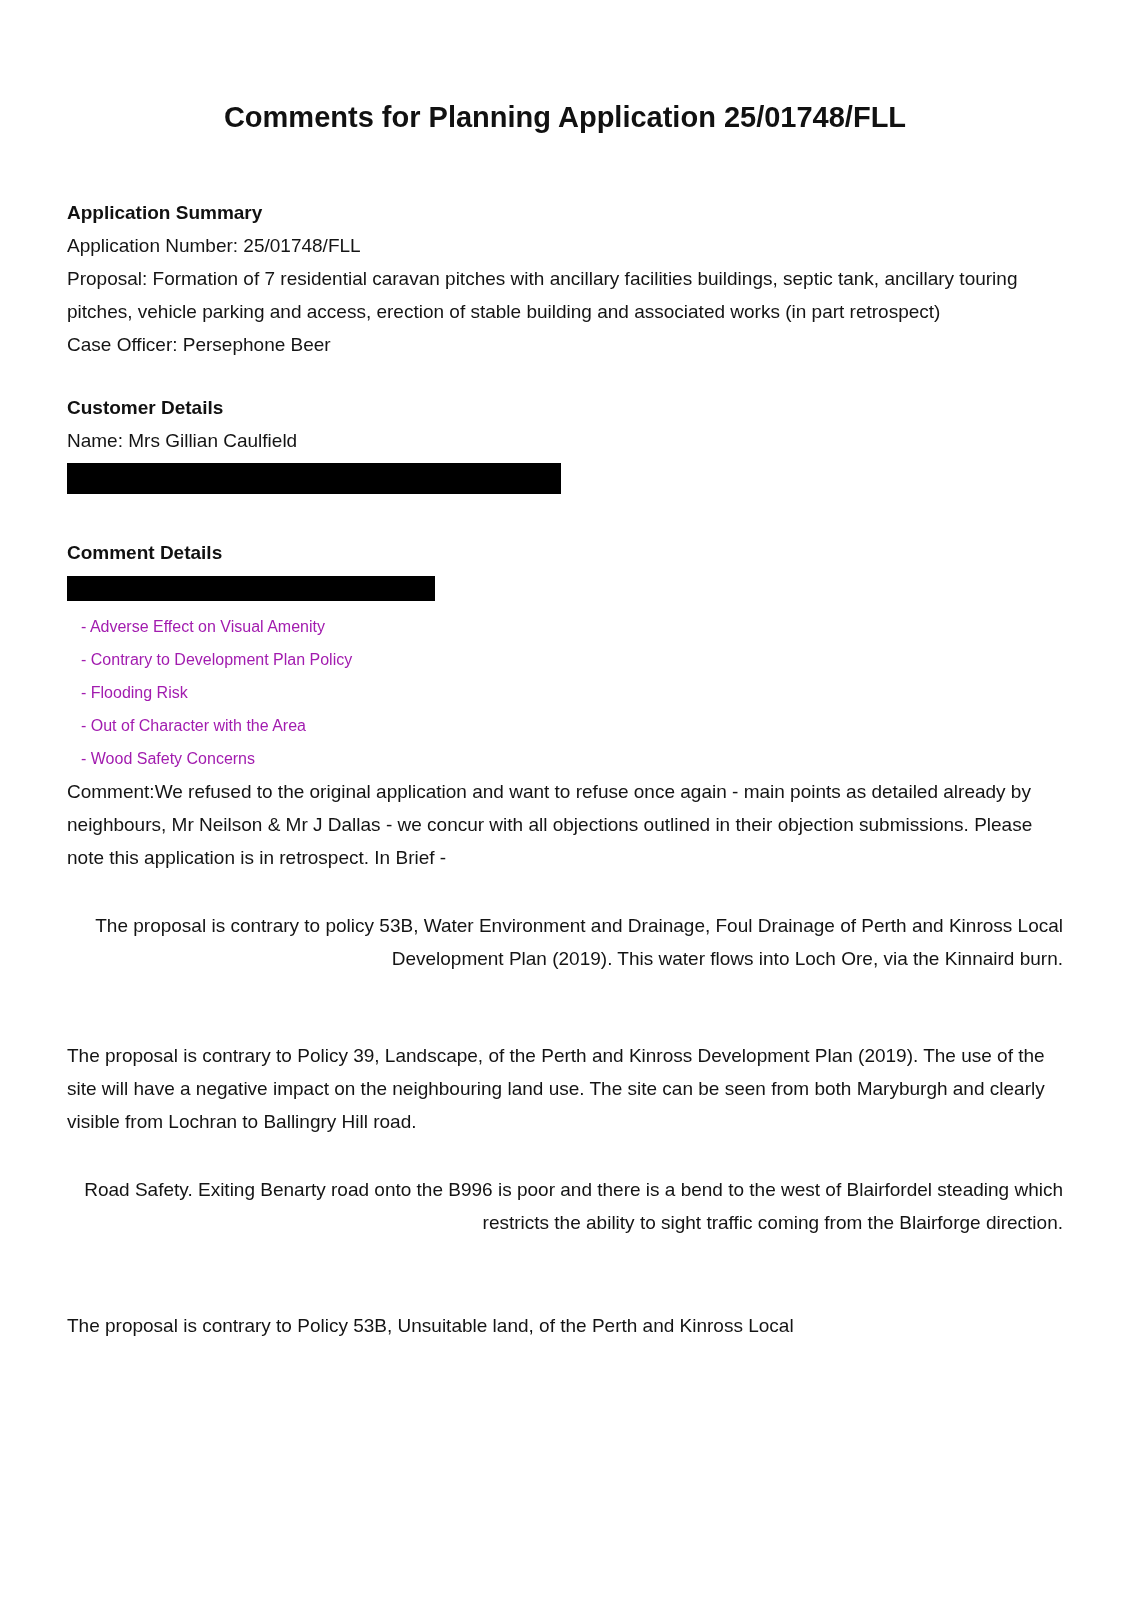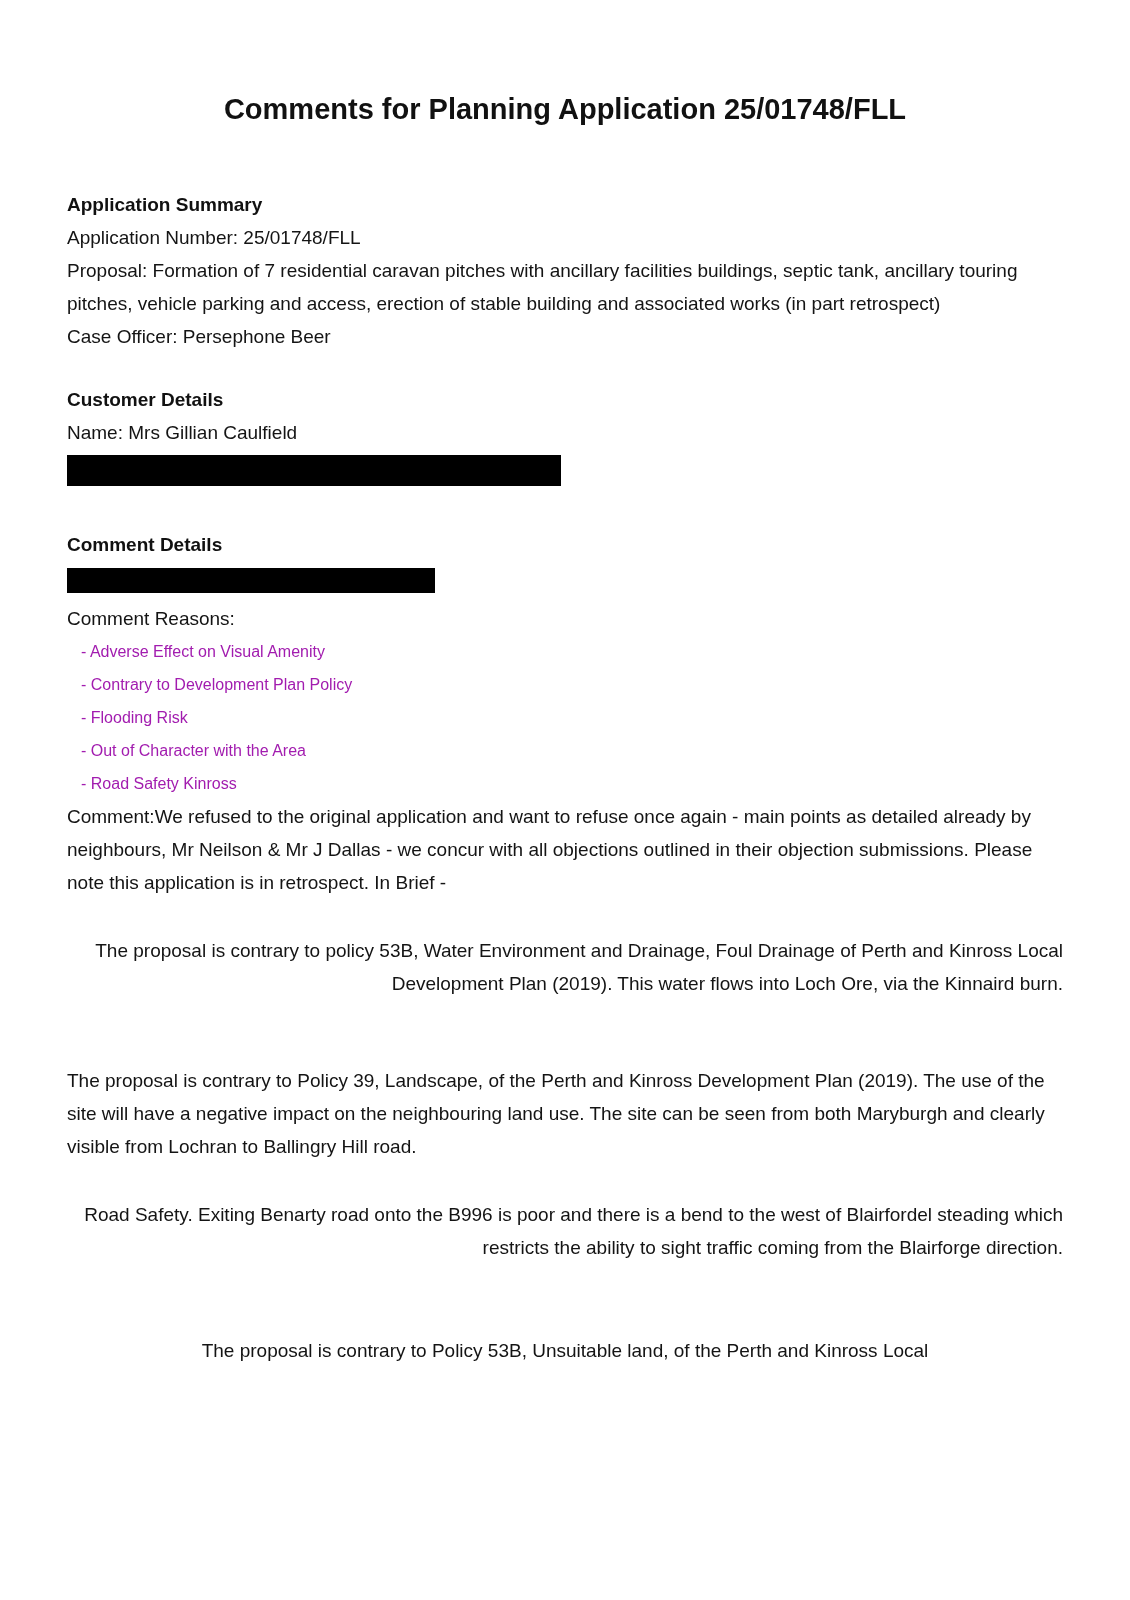--- a/index.html
+++ b/index.html
@@ -17,21 +17,21 @@
     padding: 88px 67px 0 67px;
     font-family: "Liberation Sans", sans-serif;
     color: #141414;
     overflow: hidden;
   }
   .doc-title {
     font-size: 29px;
     line-height: 34px;
     font-weight: bold;
     text-align: center;
-    margin: 4px;
+    margin: 12px;
     color: #111111;
   }
   .section {
     margin: 0;
   }
   .section-app { margin-top: 62px; }
   .section-customer { margin-top: 30px; }
   .section-comment { margin-top: 42px; }
   h2.section-heading {
     font-size: 19px;
@@ -62,21 +62,21 @@
     margin-top: 6px;
   }
   .redacted-2 {
     width: 368px;
     height: 25px;
     margin-top: 7px;
     margin-bottom: 9px;
   }
   .gap-a { margin-top: 35px; text-align: right; }
   .gap-b { margin-top: 64px; }
-  .gap-c { margin-top: 70px; text-align: center; }
+  .gap-c { margin-top: 70px; }
 </style>
 </head>
 <body>
 
 <div class="page">
 
   <h1 class="doc-title">Comments for Planning Application 25/01748/FLL</h1>
 
   <div class="section section-app">
     <h2 class="section-heading">Application Summary</h2>
@@ -87,27 +87,26 @@
 
   <div class="section section-customer">
     <h2 class="section-heading">Customer Details</h2>
     <p class="line">Name: Mrs Gillian Caulfield</p>
     <div class="redacted redacted-1"></div>
   </div>
 
   <div class="section section-comment">
     <h2 class="section-heading">Comment Details</h2>
     <div class="redacted redacted-2"></div>
-    <p class="line">Comment Reasons:</p>
 
     <div class="reason-line">- Adverse Effect on Visual Amenity</div>
     <div class="reason-line">- Contrary to Development Plan Policy</div>
     <div class="reason-line">- Flooding Risk</div>
     <div class="reason-line">- Out of Character with the Area</div>
-    <div class="reason-line">- Road Safety Kinross</div>
+    <div class="reason-line">- Wood Safety Concerns</div>
 
     <p class="para">Comment:We refused to the original application and want to refuse once again - main points as detailed already by neighbours, Mr Neilson &amp; Mr J Dallas - we concur with all objections outlined in their objection submissions. Please note this application is in retrospect. In Brief -</p>
     <p class="para gap-a">The proposal is contrary to policy 53B, Water Environment and Drainage, Foul Drainage of Perth and Kinross Local Development Plan (2019). This water flows into Loch Ore, via the Kinnaird burn.</p>
     <p class="para gap-b">The proposal is contrary to Policy 39, Landscape, of the Perth and Kinross Development Plan (2019). The use of the site will have a negative impact on the neighbouring land use. The site can be seen from both Maryburgh and clearly visible from Lochran to Ballingry Hill road.</p>
     <p class="para gap-a">Road Safety. Exiting Benarty road onto the B996 is poor and there is a bend to the west of Blairfordel steading which restricts the ability to sight traffic coming from the Blairforge direction.</p>
     <p class="para gap-c">The proposal is contrary to Policy 53B, Unsuitable land, of the Perth and Kinross Local</p>
   </div>
 
 </div>
 

